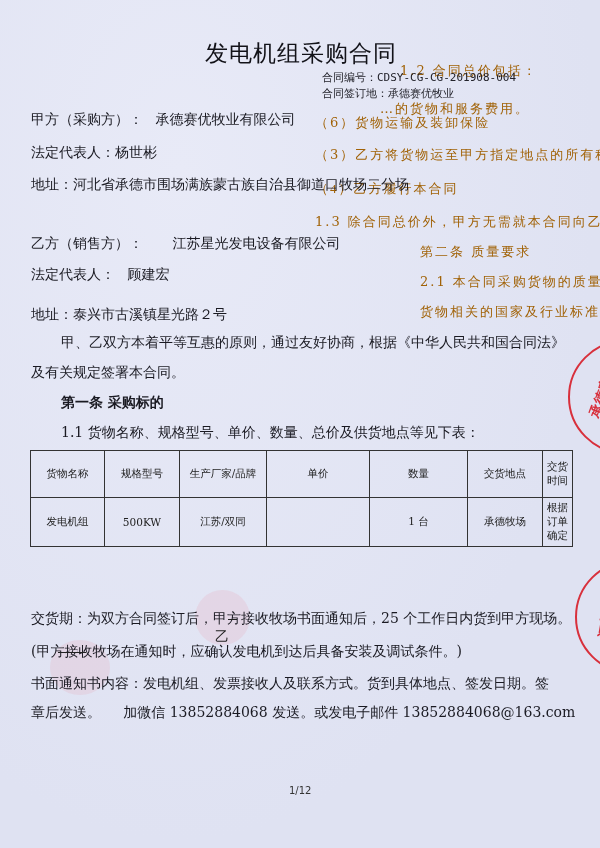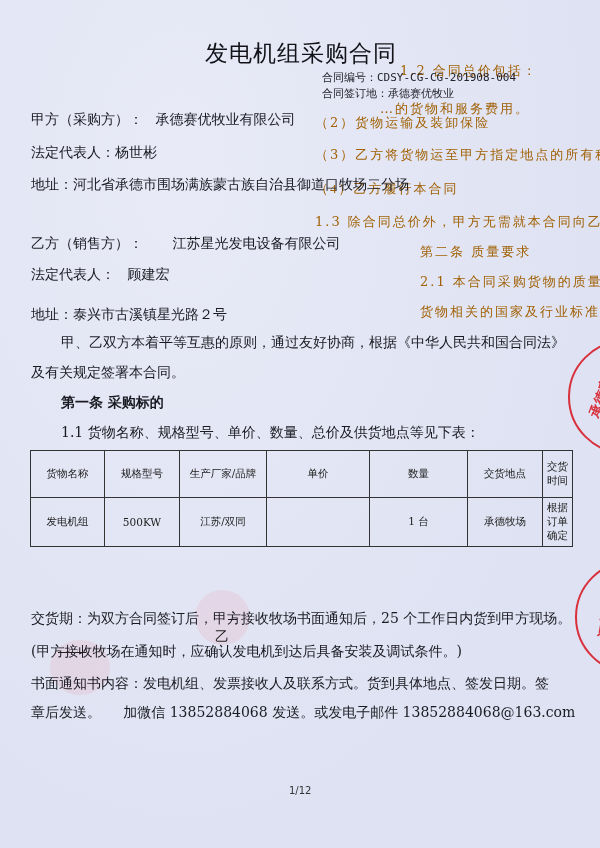--- a/index.html
+++ b/index.html
@@ -31,21 +31,21 @@
     .seal { position:absolute; border:2px solid #d8303c; border-radius:50%; }
     .seal span { position:absolute; color:#d8303c; font-size:14px; font-weight:bold; }
     .smudge { position:absolute; border-radius:50%; background:rgba(232,150,165,0.18); }
     .handwrite { position:absolute; font-size:14px; font-family:"DejaVu Sans",sans-serif; color:#222; }
   </style>
 </head>
 <body>
 
 <div class="ghost" style="left:400px;top:62px;">1.2 合同总价包括：</div>
 <div class="ghost" style="left:380px;top:100px;">…的货物和服务费用。</div>
-<div class="ghost" style="left:315px;top:114px;">（2）货物运输及装卸保险</div>
+<div class="ghost" style="left:315px;top:114px;">（6）货物运输及装卸保险</div>
 <div class="ghost" style="left:315px;top:146px;">（3）乙方将货物运至甲方指定地点的所有税费，包括但不限于</div>
 <div class="ghost" style="left:315px;top:180px;font-family:Liberation Serif, serif;">（4）乙方履行本合同</div>
 <div class="ghost" style="left:315px;top:213px;">1.3 除合同总价外，甲方无需就本合同向乙方另行支付其他任何费用及税费。</div>
 <div class="ghost" style="left:420px;top:243px;">第二条  质量要求</div>
 <div class="ghost" style="left:420px;top:273px;">2.1 本合同采购货物的质量技术要求应符合</div>
 <div class="ghost" style="left:420px;top:303px;">货物相关的国家及行业标准。</div>
 
 <div class="smudge" style="left:195px;top:590px;width:55px;height:55px;"></div>
 <div class="smudge" style="left:50px;top:640px;width:60px;height:55px;"></div>
 

